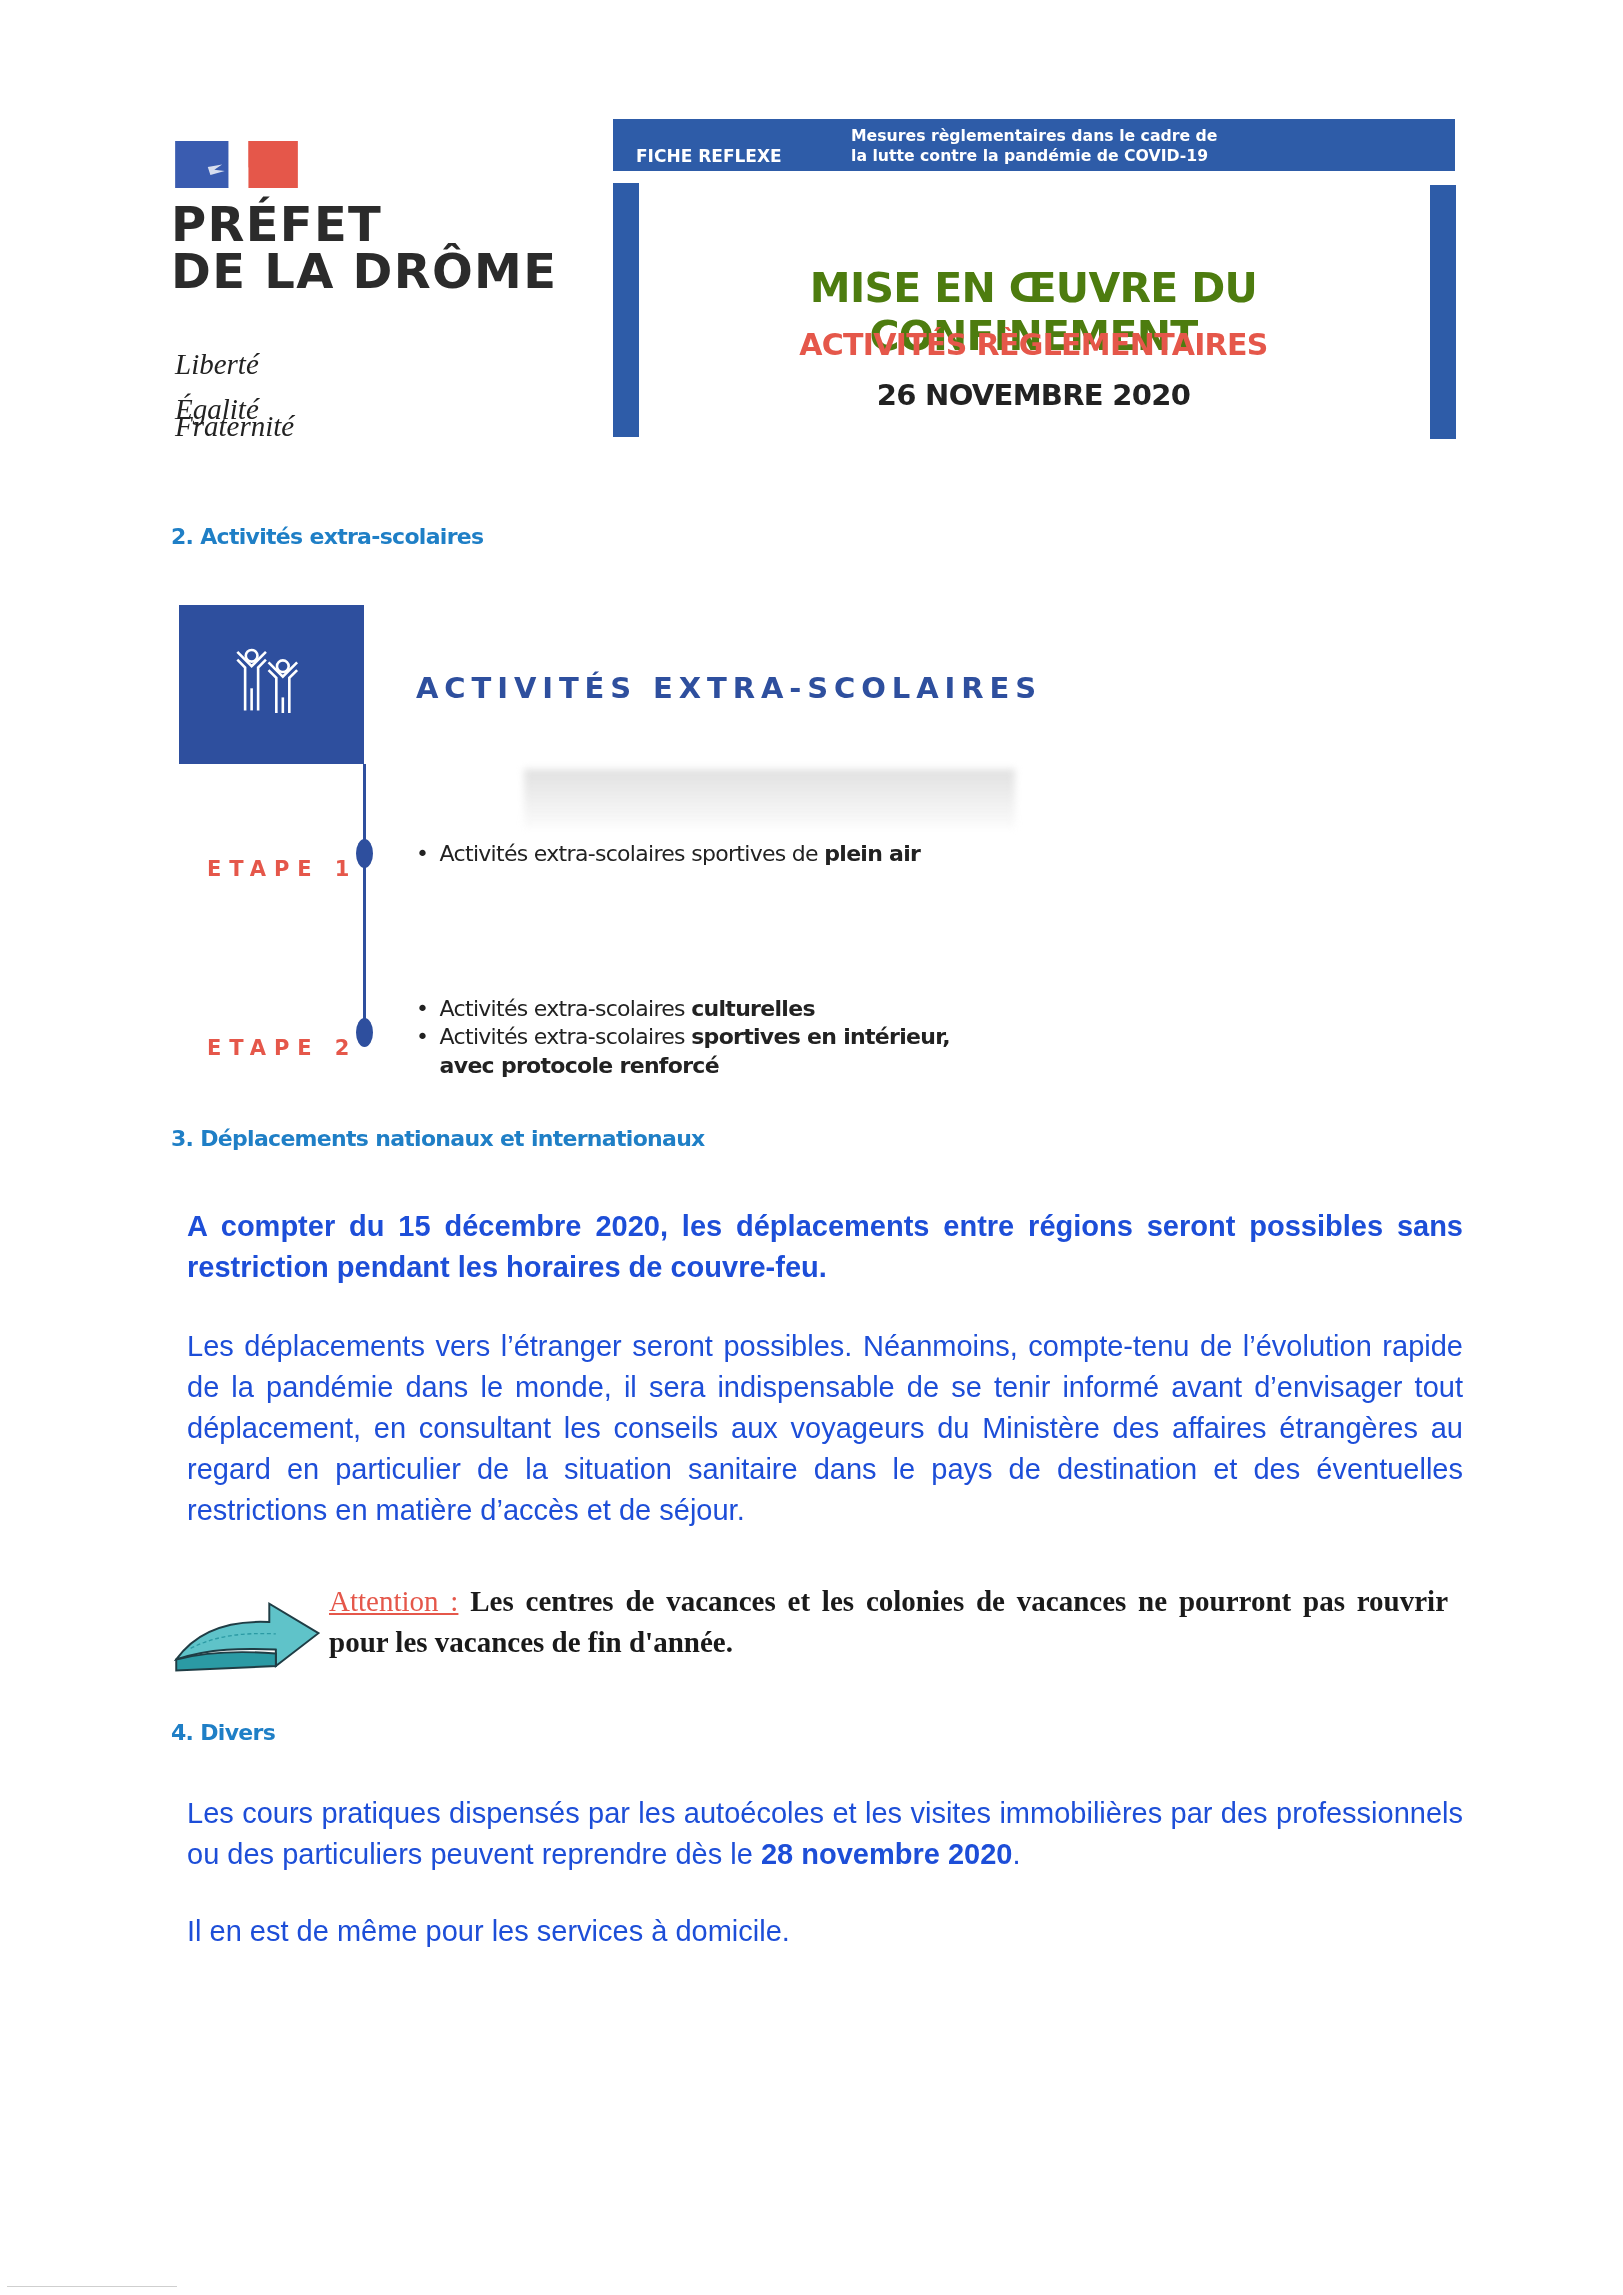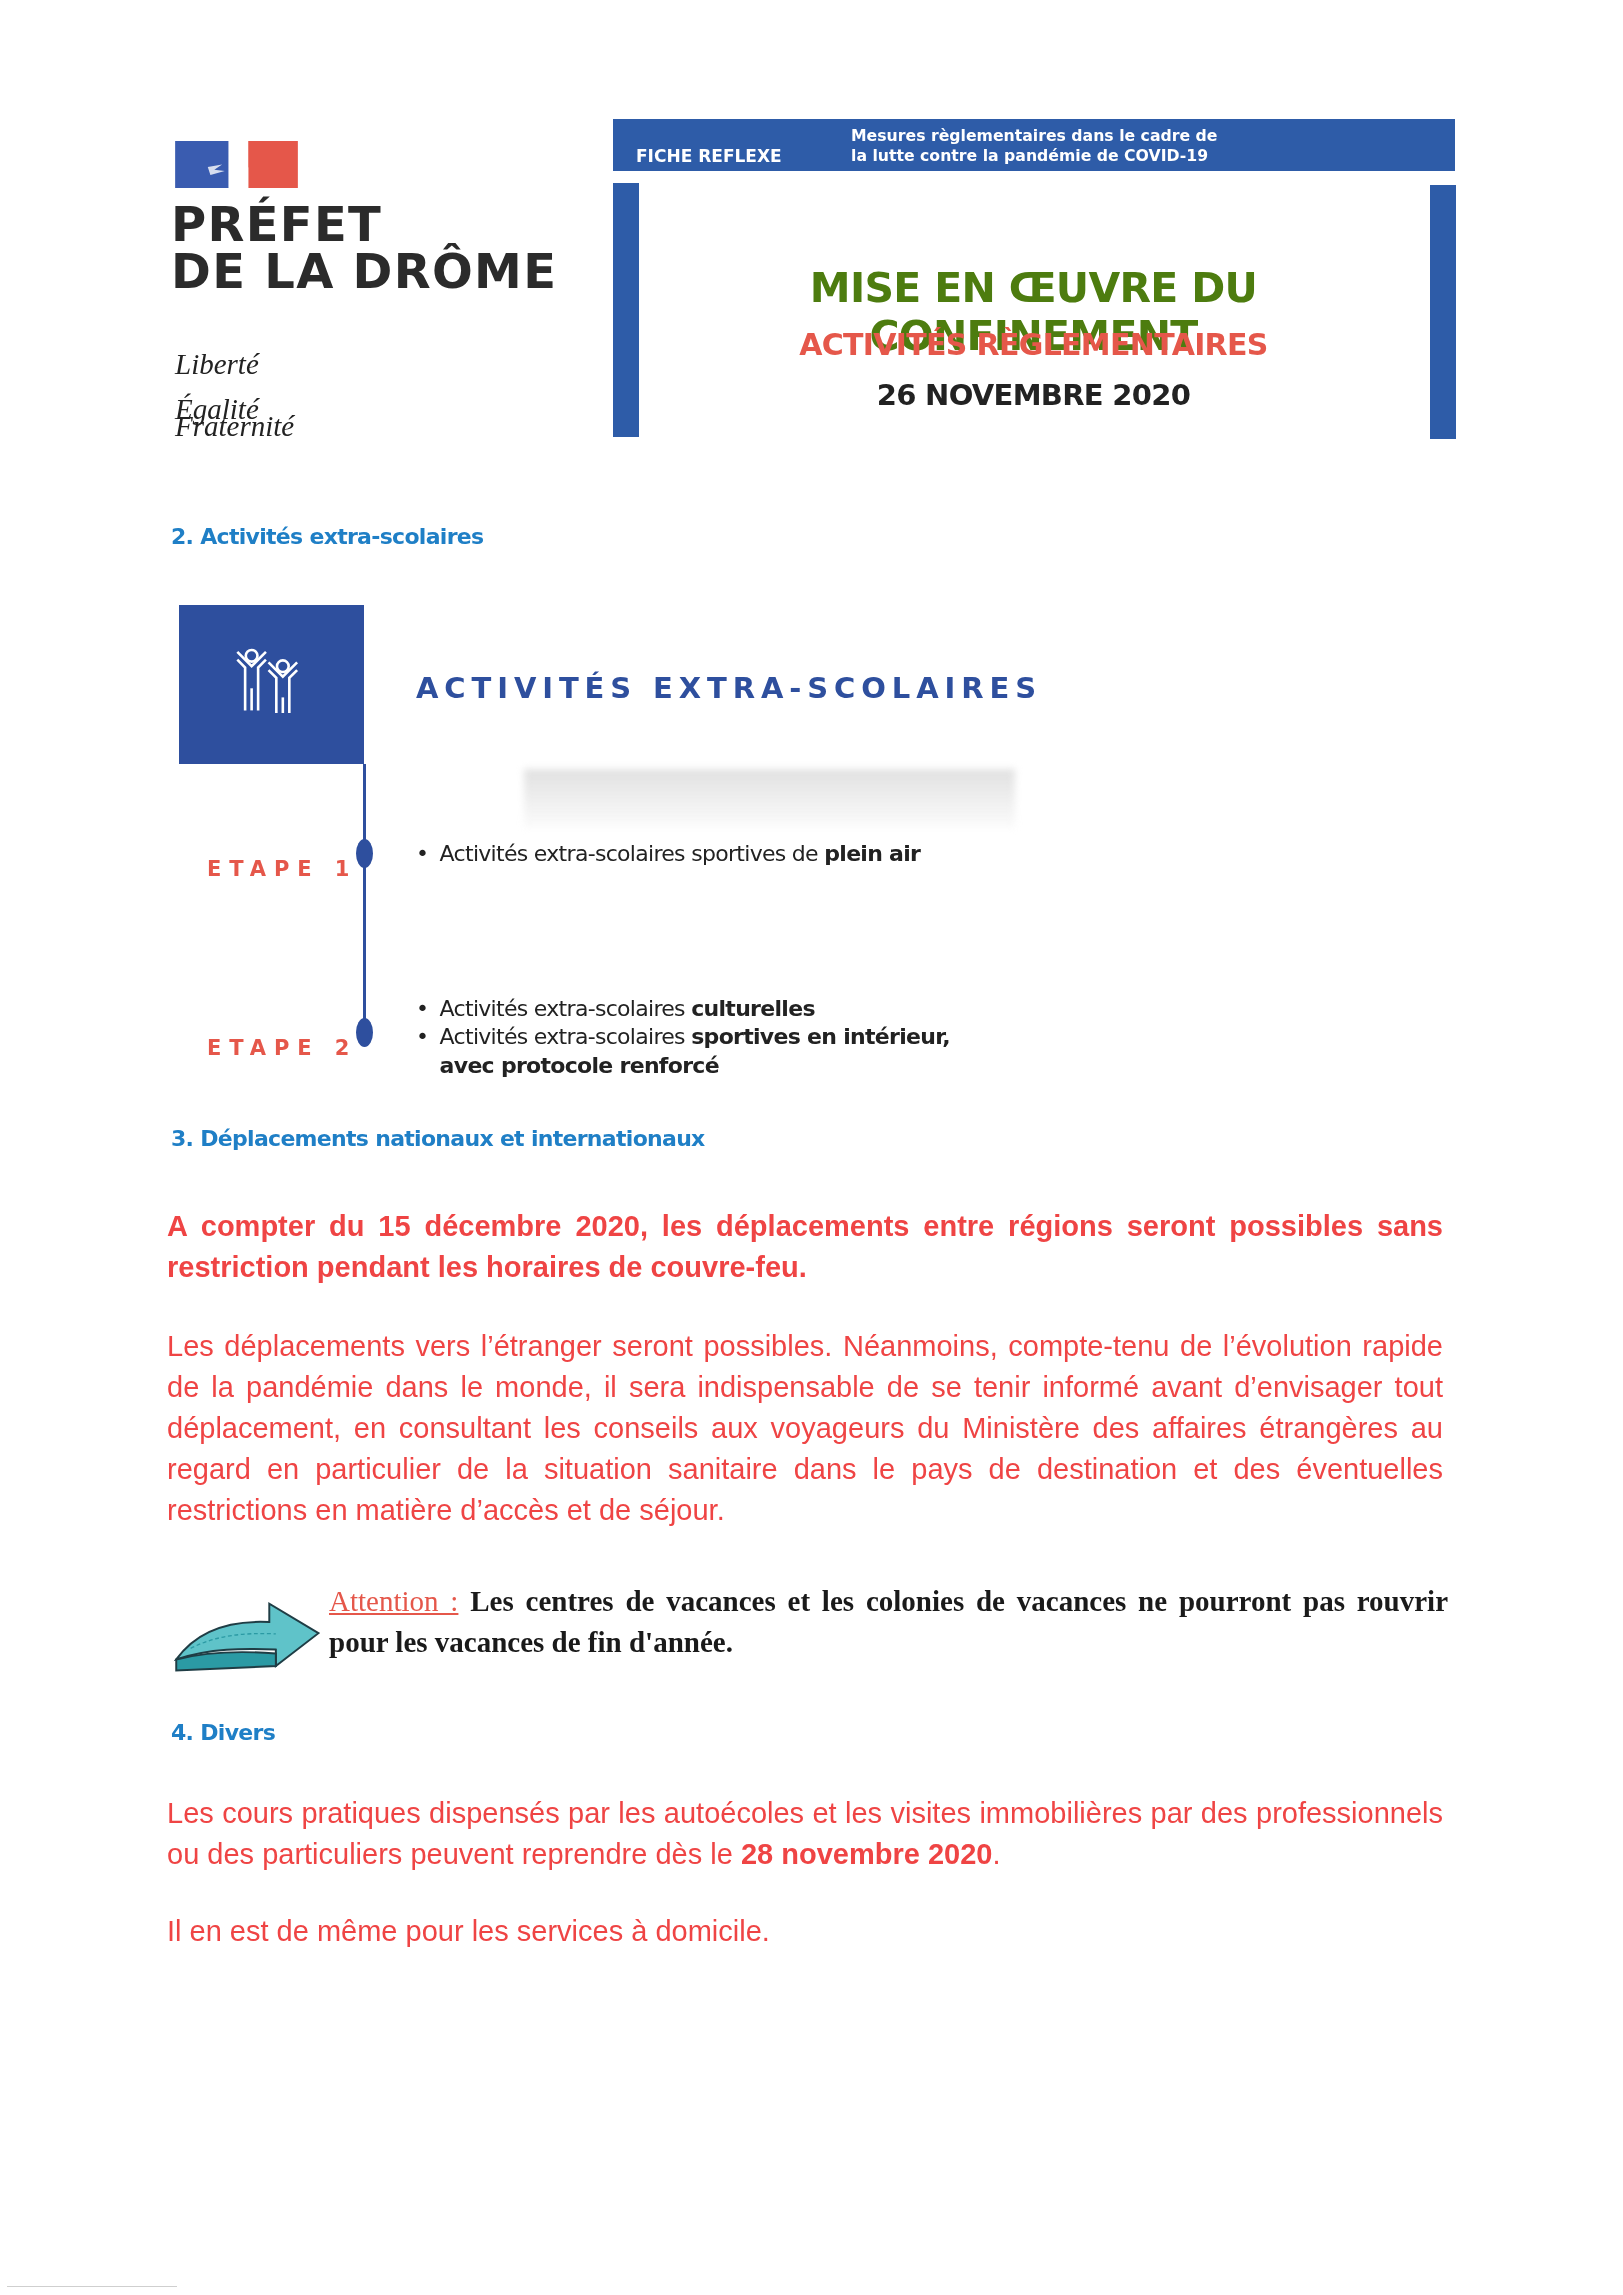--- a/index.html
+++ b/index.html
@@ -45,22 +45,22 @@
   #dot-1 { left: 356px; top: 839px; }
   #dot-2 { left: 356px; top: 1018px; }
   .etape { left: 207px; color: #e5574a; font-family: "DejaVu Sans", sans-serif; font-weight: bold;
            font-size: 21px; letter-spacing: 7.9px; margin-top: 16px; }
   .bullet-item { left: 416px; font-family: "DejaVu Sans", sans-serif; font-size: 22px; color: #222;
                  letter-spacing: -0.7px; line-height: 29px; }
   .bullet-item .dot { display: inline-block; width: 23.6px; }
   .bullet-item b { font-weight: bold; }
 
   
-  .para { left: 167px; width: 1276px; font-family: "Liberation Sans", sans-serif; font-size: 29px;
-          line-height: 41px; text-align: justify; color: #ef4444; }
+  .para { left: 187px; width: 1276px; font-family: "Liberation Sans", sans-serif; font-size: 29px;
+          line-height: 41px; text-align: justify; color: #1d4ed8; }
   .para.bold { font-weight: bold; }
 
   
   #arrow-icon { left: 171px; top: 1597px; width: 154px; height: 79px; }
   #attention { left: 329px; top: 1581px; width: 1119px; font-family: Liberation Serif, serif;
                font-size: 29px; line-height: 41px; font-weight: bold; text-align: justify; color: #1a1a1a; }
   #attention .att-label { color: #e5574a; font-weight: normal; text-decoration: underline; }
 
   #scan-line { left: 6.5px; top: 2286px; width: 170px; height: 1.3px; background: #cfcfcf; }
 </style>

